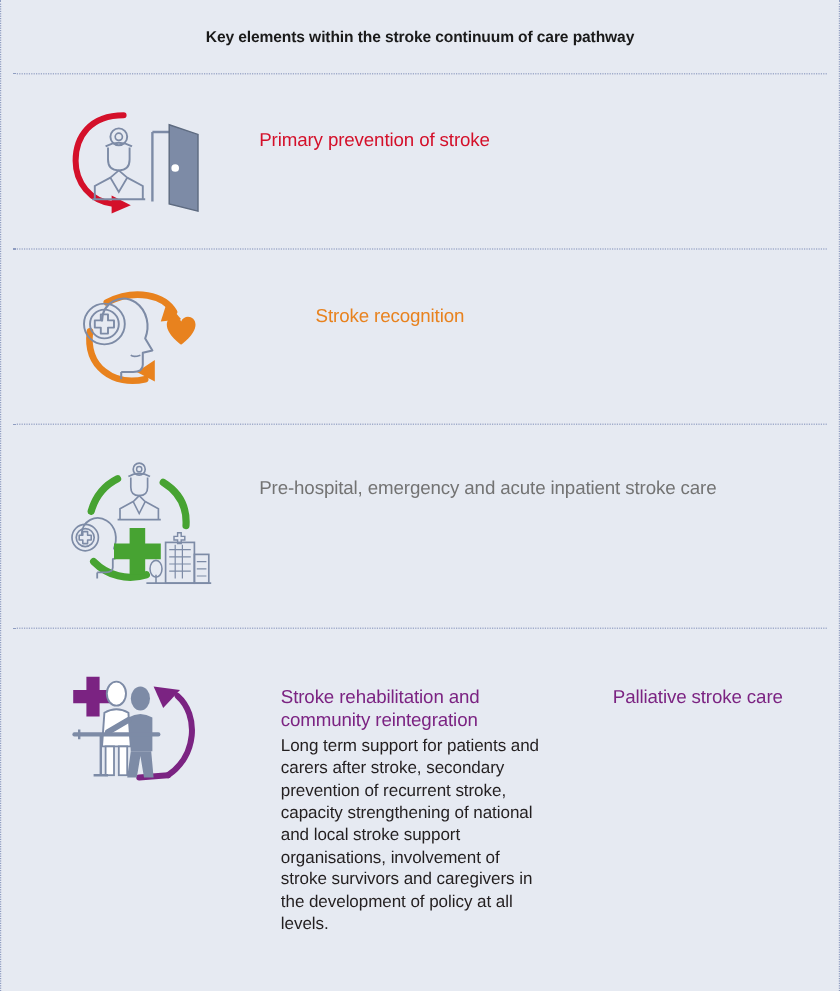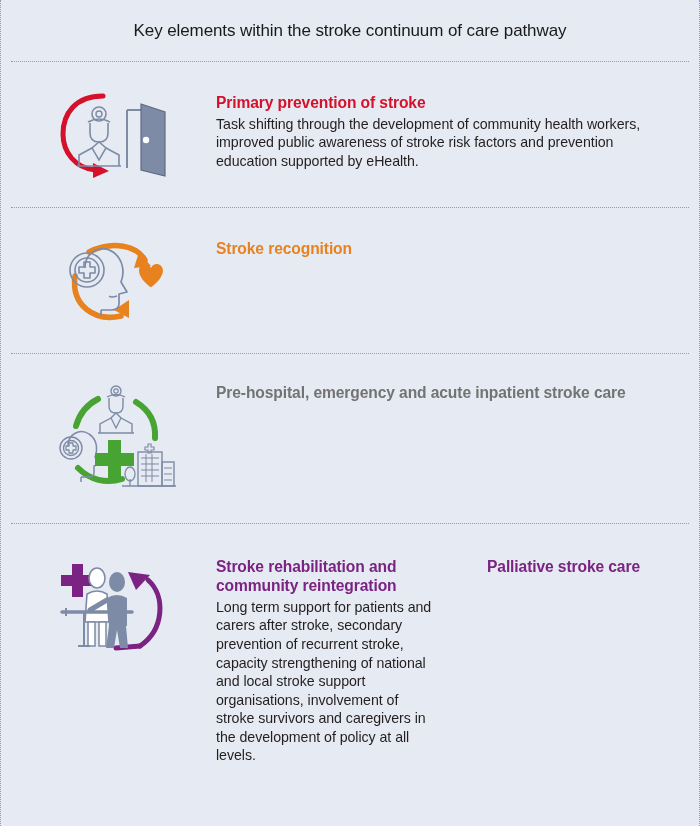--- a/index.html
+++ b/index.html
@@ -29,39 +29,39 @@
   
   .title-bar {
     height: 62px;
     display: flex;
     align-items: center;
     justify-content: center;
     border-bottom: 1px dotted #8e9cc0;
     box-sizing: border-box;
   }
   .title-text {
-    font-size: 17px;
-    font-weight: normal;
+    font-size: 13px;
+    font-weight: bold;
     letter-spacing: -0.1px;
     color: #1a1a1a;
     text-align: right;
   }
 
   
   .section {
     display: flex;
     align-items: flex-start;
     border-bottom: 1px dotted #8e9cc0;
     box-sizing: border-box;
     padding: 0;
   }
-  .section:last-child { border-bottom: none; }
+  .section:last-child { border-bottom: none; gap: 18px; }
 
   .sec-1 { height: 146px; }
-  .sec-2 { height: 146px; }
+  .sec-2 { height: 146px; gap: 47px; }
   .sec-3 { height: 170px; }
   .sec-4 { height: 301px; }
 
   .icon-col {
     width: 205px;
     flex: 0 0 205px;
     display: flex;
     justify-content: center;
     box-sizing: border-box;
   }
@@ -81,23 +81,23 @@
     padding-top: 34px;
     padding-right: 10px;
     display: flex;
     gap: 0px;
   }
 
   .col-a { width: 240px; flex: 0 0 240px; padding-right: 24px; box-sizing: border-box; }
   .col-b { width: 215px; flex: 0 0 215px; box-sizing: border-box; text-align: center; }
 
   h2.head {
-    margin: 0 0 2px 0;
+    margin: 15px 0 2px 0;
     font-size: 15.6px;
-    font-weight: bold;
+    font-weight: normal;
     line-height: 1.21;
     letter-spacing: -0.1px;
   }
   .c-red    { color: #d4102a; }
   .c-orange { color: #e8821e; }
   .c-green  { color: #737373; }
   .c-purple { color: #7b2382; }
 
   p.body {
     margin: 0;
@@ -137,21 +137,20 @@
         <line x1="22" y1="80" x2="66" y2="80" stroke="#7d8ba6" stroke-width="1.6"></line>
 
         <path d="M72 24 L72 82 M72 24 L96 24" fill="none" stroke="#7d8ba6" stroke-width="2"></path>
 
         <polygon points="86,18 110,26 110,90 86,84" fill="#7d8ba6" stroke="#5e6b80" stroke-width="1.2"></polygon>
         <circle cx="91" cy="54" r="3.2" fill="#ffffff"></circle>
       </svg>
     </div>
     <div class="text-col">
       <h2 class="head c-red">Primary prevention of stroke</h2>
-      <p class="body">Task shifting through the development of community health workers, improved public awareness of stroke risk factors and prevention education supported by eHealth.</p>
     </div>
   </div>
 
   <div class="section sec-2">
     <div class="icon-col">
       <svg class="icon-svg" width="118" height="100" viewBox="0 0 118 100">
 
         <path d="M34 22 C58 10, 82 16, 90 30" fill="none" stroke="#e8821e" stroke-width="5.5" stroke-linecap="round"></path>
         <polygon points="84,22 96,36 79,38" fill="#e8821e"></polygon>
 

